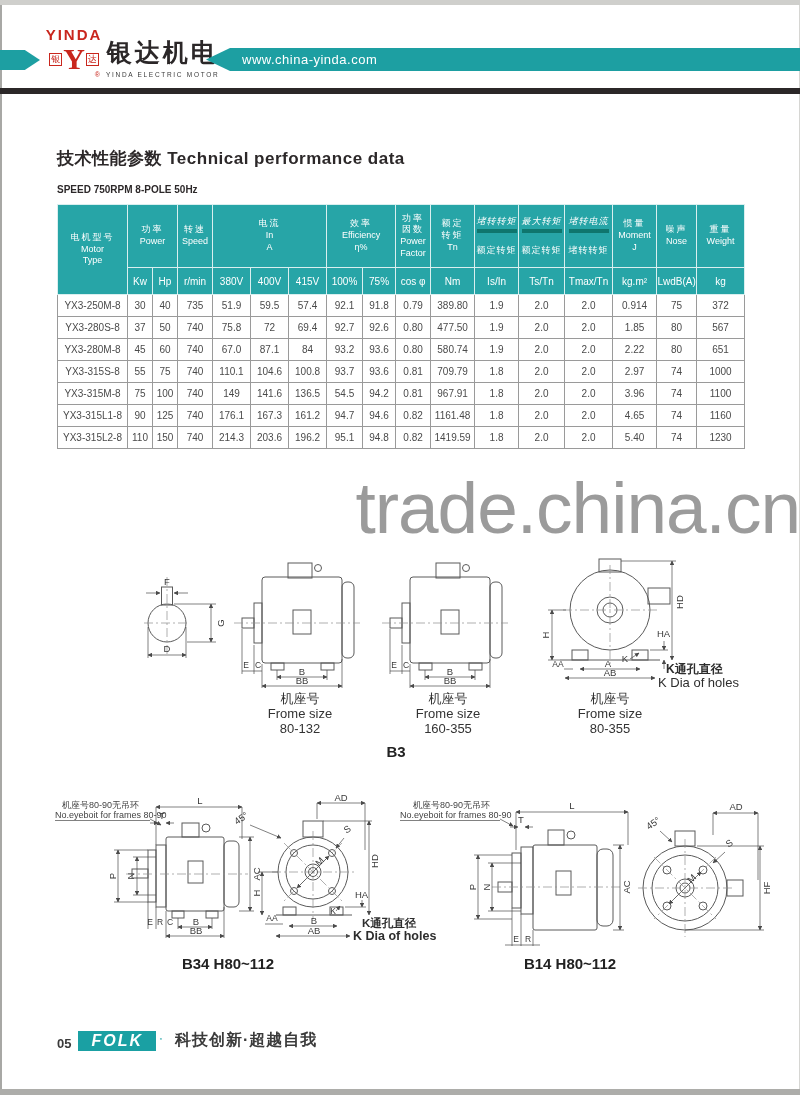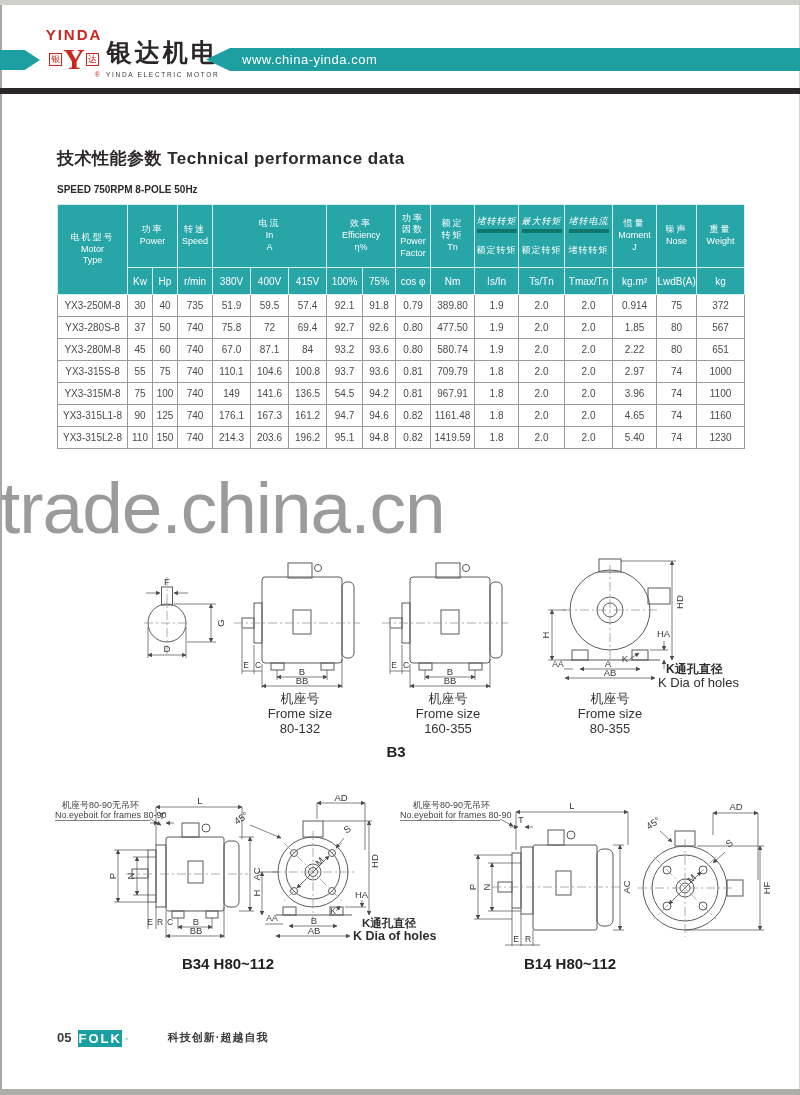--- a/index.html
+++ b/index.html
@@ -38,46 +38,46 @@
   .spec thead .h1 th{height:62px;}
   .spec thead .h2 th{height:26px;font-size:10px;}
   .spec thead .cn{letter-spacing:2px;display:block;}
   .spec thead .en{letter-spacing:0;display:block;}
   .frac .top{display:inline-block;border-bottom:4px solid #0f766e;padding-bottom:1px;margin-bottom:12px;letter-spacing:1px;font-style:italic;}
   .frac .bot{display:block;letter-spacing:1px;}
   .spec tbody td{height:21px;font-size:10px;color:#4a4a4a;text-align:center;
                  border:1px solid #9a9a9a;background:#fff;}
 
   
-  .watermark{position:absolute;left:0;right:0;top:466px;text-align:left;font-size:73px;
+  .watermark{position:absolute;left:0;right:0;top:466px;text-align:right;font-size:73px;
              color:#9b9b9b;letter-spacing:-1px;pointer-events:none;}
 
   
   .figs{position:absolute;left:0;}
   .ln{stroke:#5a5a5a;stroke-width:1;fill:none;}
   .cl{stroke:#8d8d8d;stroke-width:.7;fill:none;stroke-dasharray:9 3 2 3;}
   .dl{stroke:#4a4a4a;stroke-width:.7;fill:none;}
   text{font-family:"Liberation Sans",sans-serif;}
   .dim{font-size:9.5px;fill:#3a3a3a;}
   .sm{font-size:8.5px;}
   .cap{font-size:13px;fill:#333;text-anchor:middle;}
   .capb{font-size:15px;font-weight:bold;fill:#222;text-anchor:middle;}
   .note{font-size:9px;fill:#444;}
   .holecn{font-size:12px;font-weight:bold;fill:#2e2e2e;}
   .holeen{font-size:13px;fill:#2e2e2e;}
   .holecn2{font-size:11.5px;font-weight:bold;fill:#2e2e2e;}
   .holeen2{font-size:12.5px;font-weight:bold;fill:#2e2e2e;}
 
   
-  .footer{position:absolute;left:57px;top:1030px;display:flex;align-items:flex-start;gap:7px;}
+  .footer{position:absolute;left:57px;top:1030px;display:flex;align-items:flex-end;gap:7px;}
   .pagenum{font-size:13px;font-weight:bold;color:#3a3a3a;}
-  .folk{background:#1aa0a3;color:#fff;font-weight:bold;font-size:13px;
-        letter-spacing:2px;padding:1px 0;}
+  .folk{background:#1aa0a3;color:#fff;font-weight:bold;font-style:italic;font-size:16px;
+        letter-spacing:2px;padding:1px 13px;}
   .folk-dot{color:#1aa0a3;font-size:9px;margin-left:-4px;align-self:flex-start;}
-  .slogan{font-size:11px;font-weight:bold;color:#3b3b3b;letter-spacing:1px;margin-left:27px;}
+  .slogan{font-size:16px;font-weight:bold;color:#3b3b3b;letter-spacing:1px;}
 </style>
 </head>
 <body>
 
 <div class="page">
   <div class="strip-top"></div>
 
   <div class="arrow-left"></div>
   <div class="logo">
     <div class="logo-top">YINDA</div>

